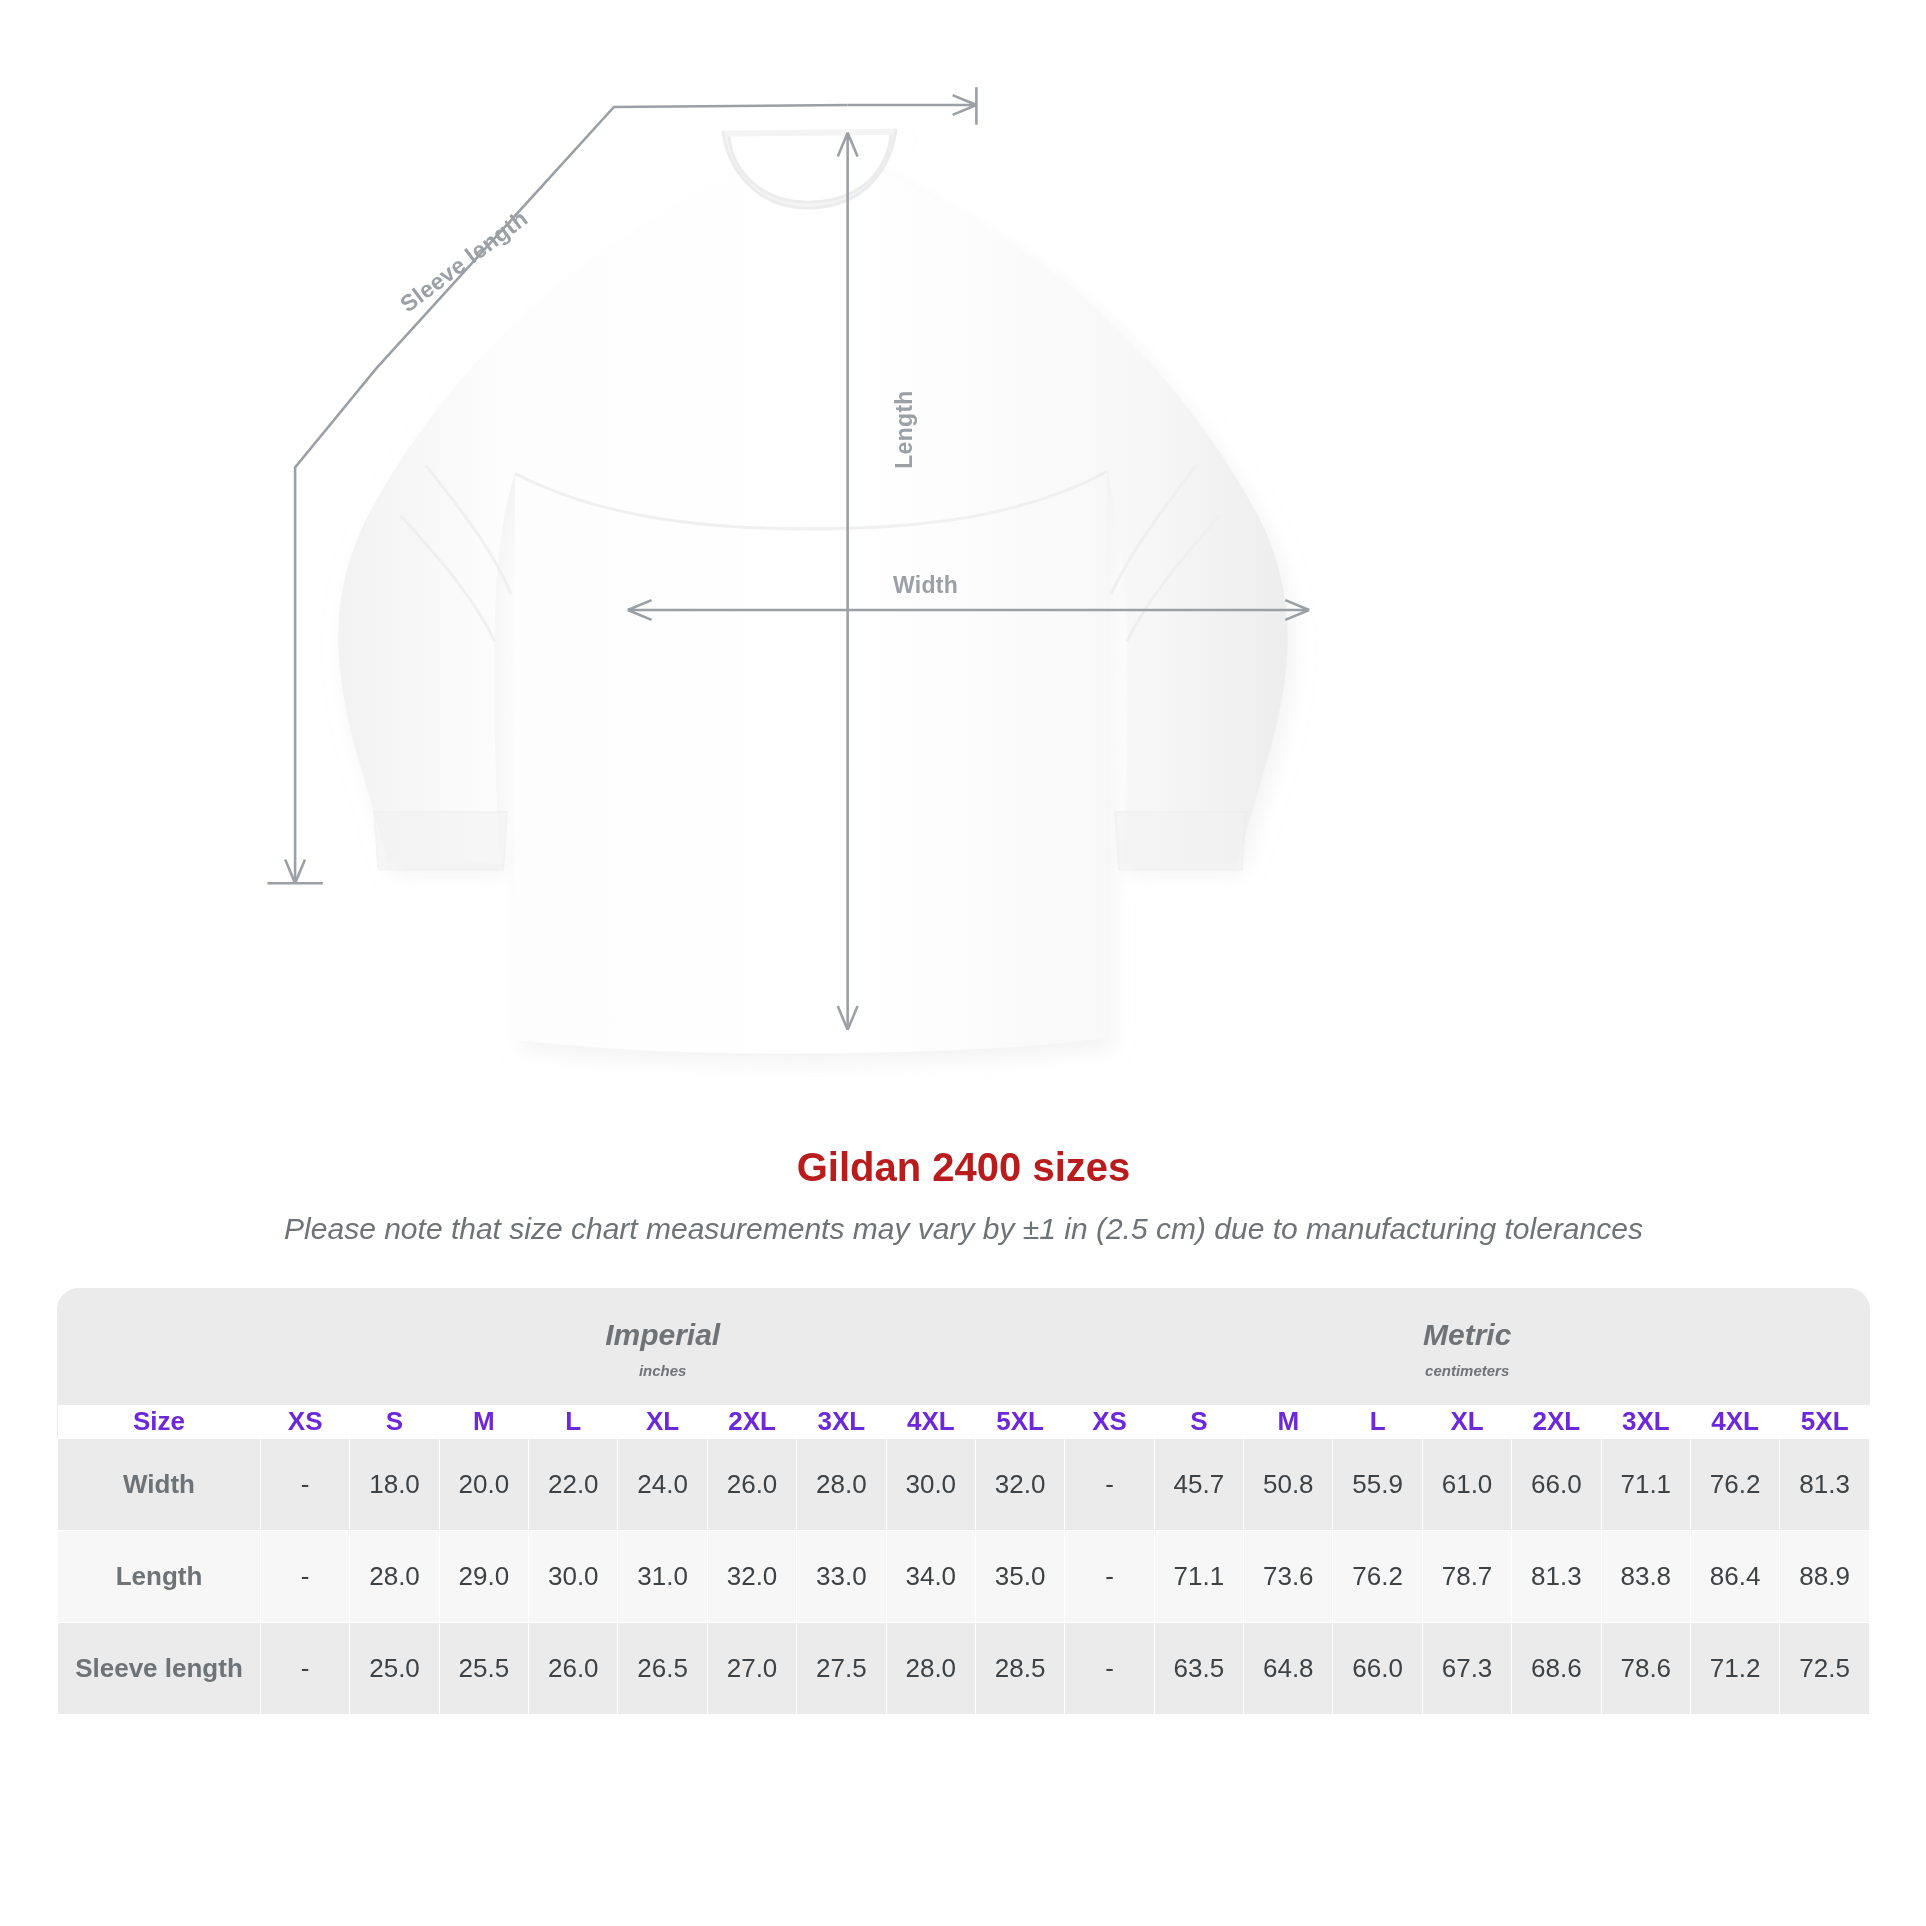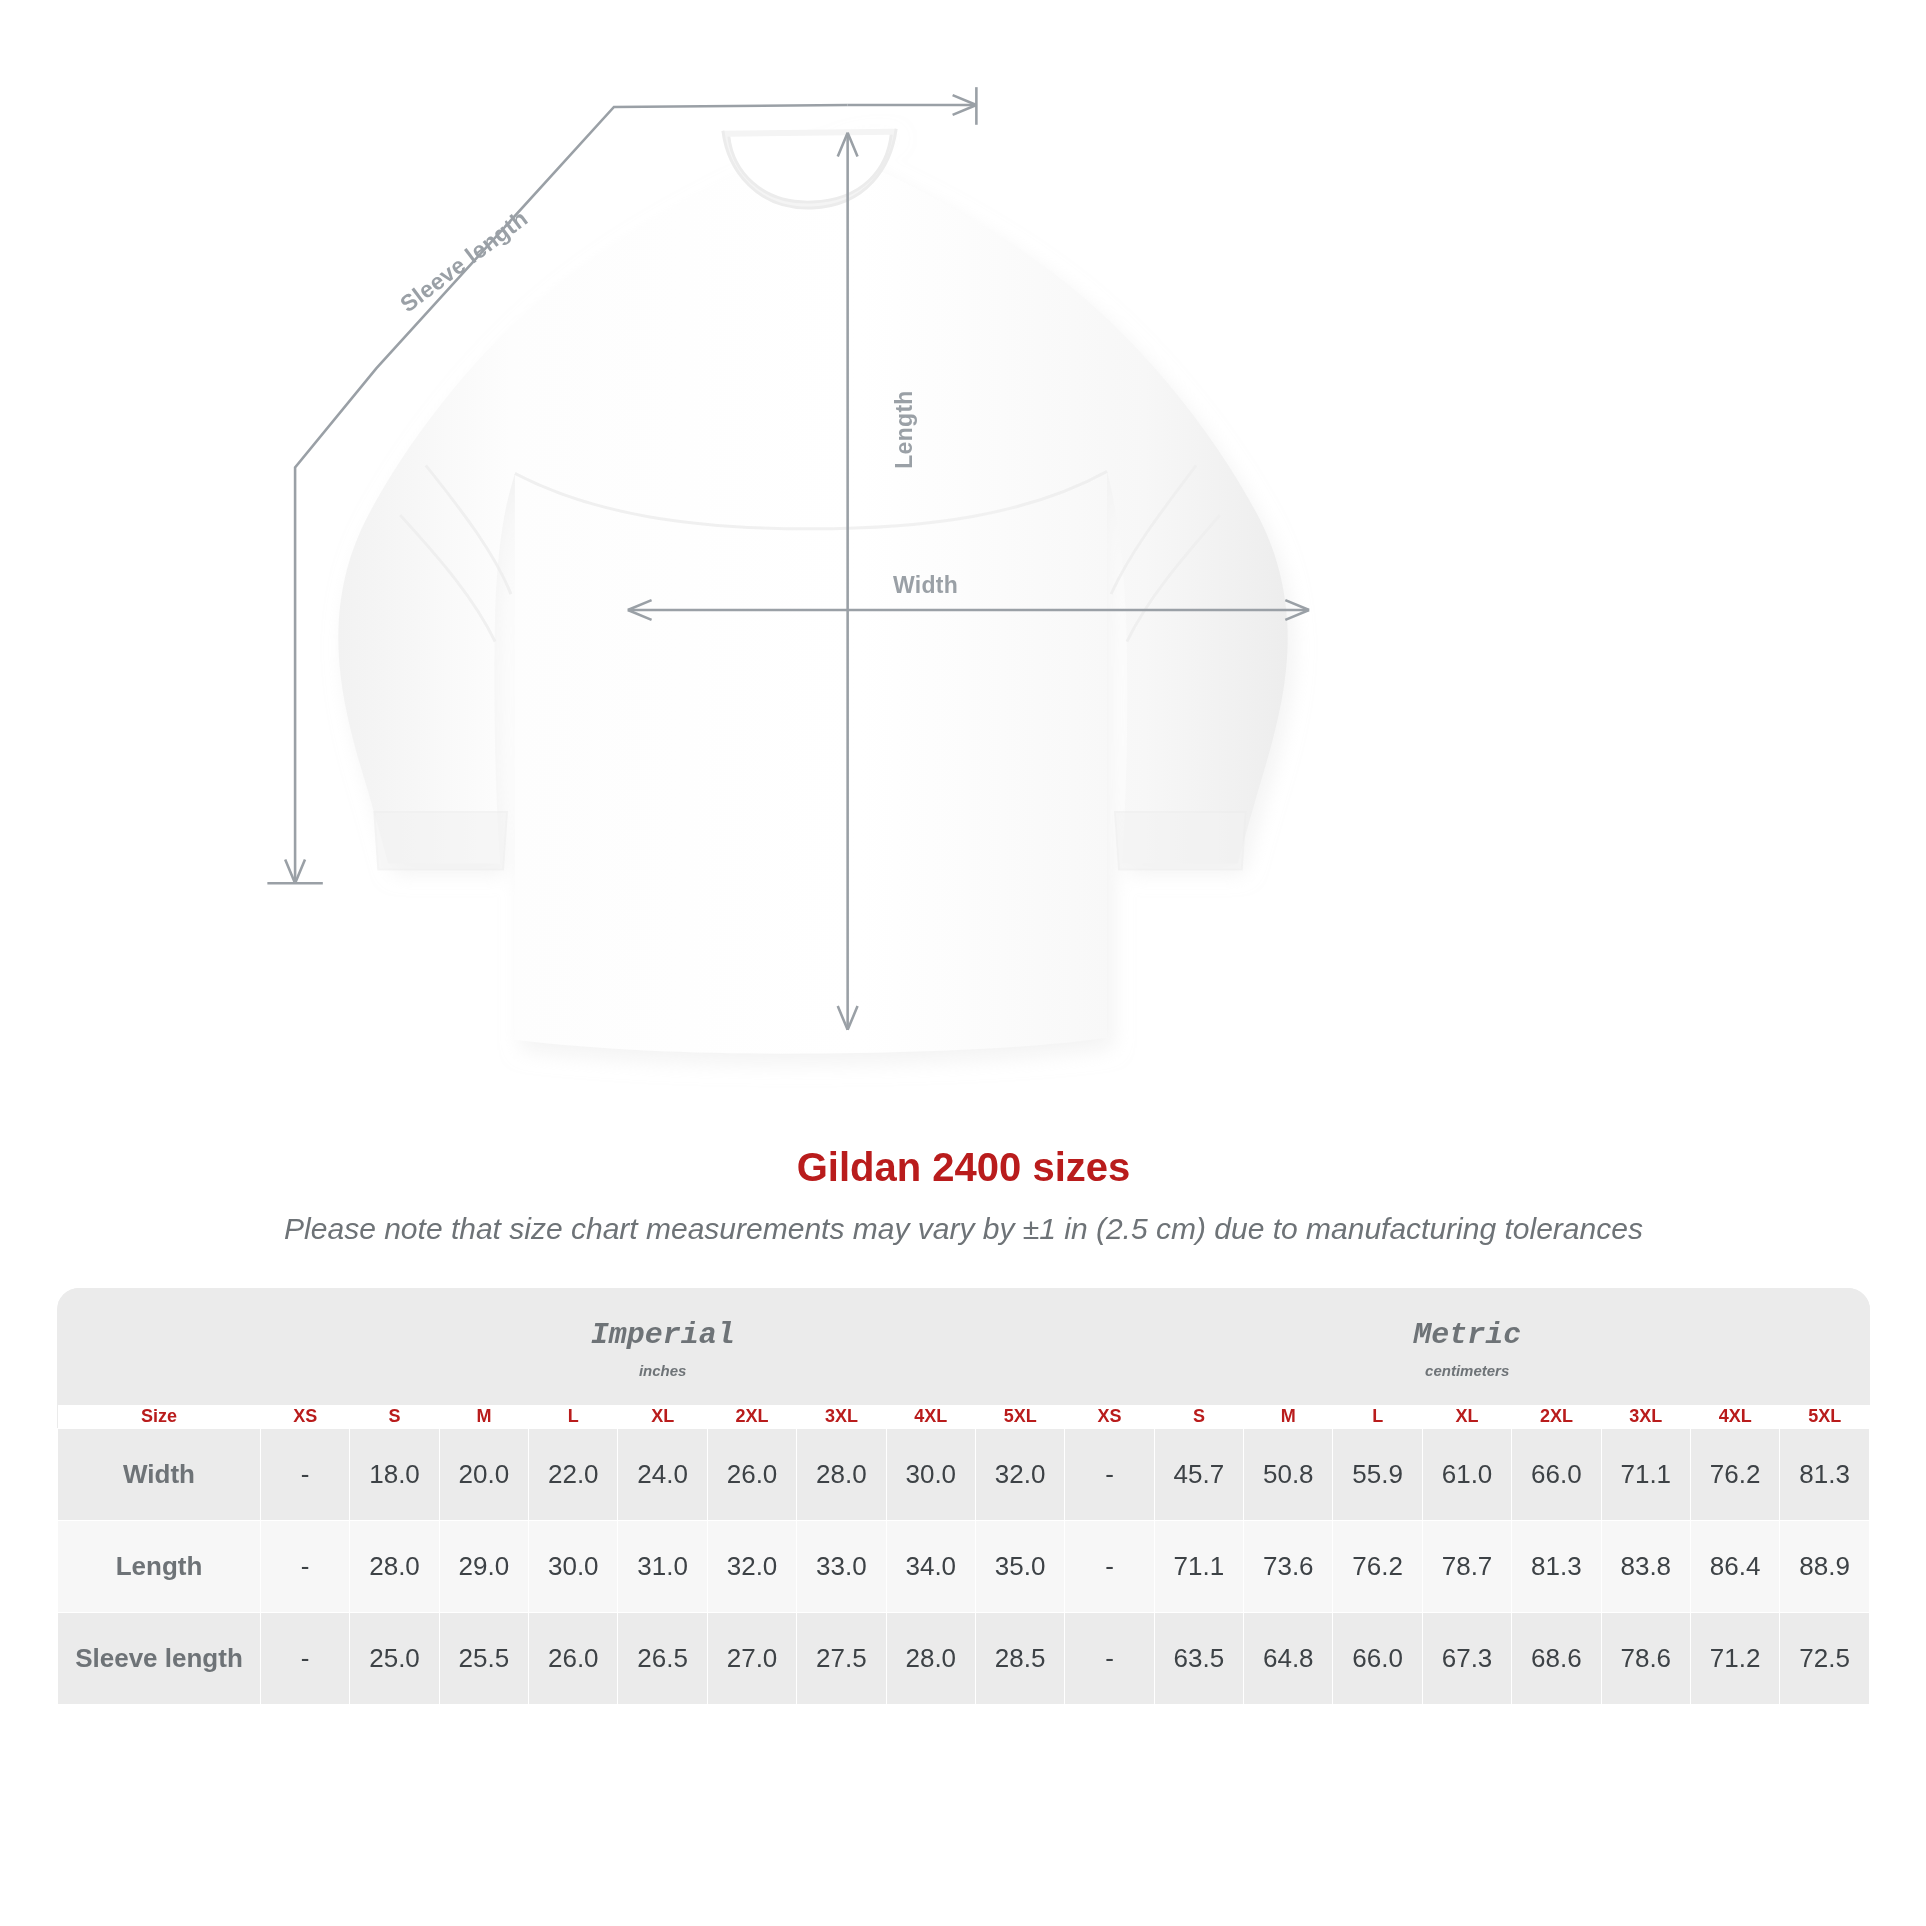--- a/index.html
+++ b/index.html
@@ -90,41 +90,40 @@
     padding: 30px 0 26px 0;
     background: #ebebeb;
     border: none;
   }
   .unit-head .unit-name {
     font-size: 30px;
     font-weight: bold;
     font-style: italic;
     color: #6e7377;
     display: block;
-    font-family: Liberation Mono, monospace;
   }
   .unit-head .unit-sub {
     font-size: 15px;
     font-style: italic;
     color: #6e7377;
     display: block;
     margin-top: 10px;
   }
 
   tbody td, tbody th {
     height: 89px;
     text-align: center;
     font-size: 26px;
     border: 1px solid #ffffff;
   }
   tr.row-head th {
     background: #ffffff;
-    color: #b91c1c;
-    font-weight: bold;
-    font-size: 18px;
+    color: #6d28d9;
+    font-weight: bold;
+    font-size: 26px;
   }
   tr.row-data.odd td, tr.row-data.odd th { background: #ebebeb; }
   tr.row-data.even td, tr.row-data.even th { background: #f7f7f7; }
   tr.row-data th {
     color: #6e7377;
     font-weight: bold;
   }
   tr.row-data td {
     color: #3d4246;
     font-weight: normal;

